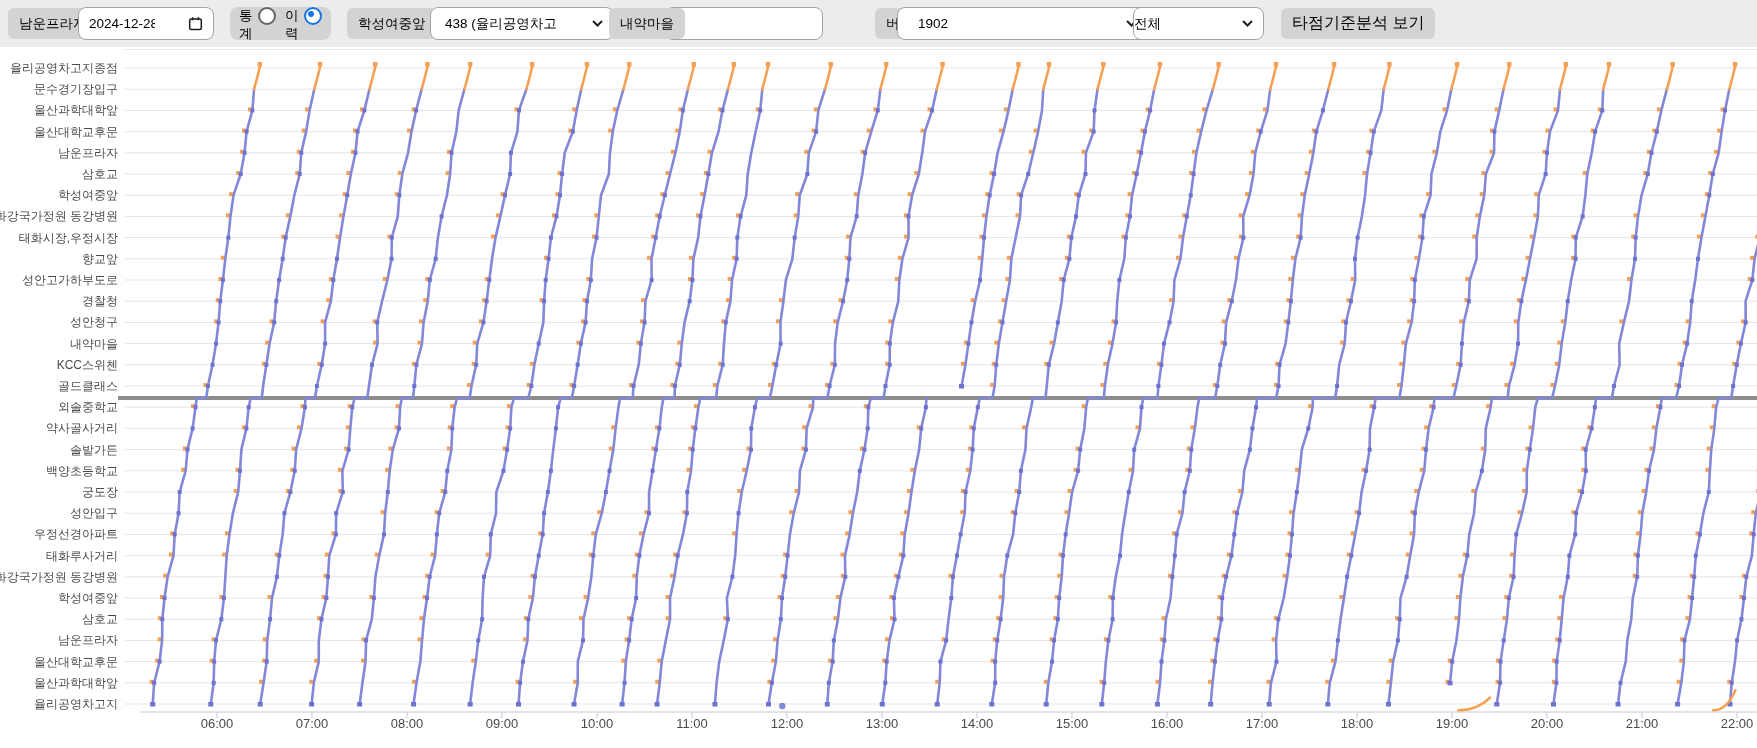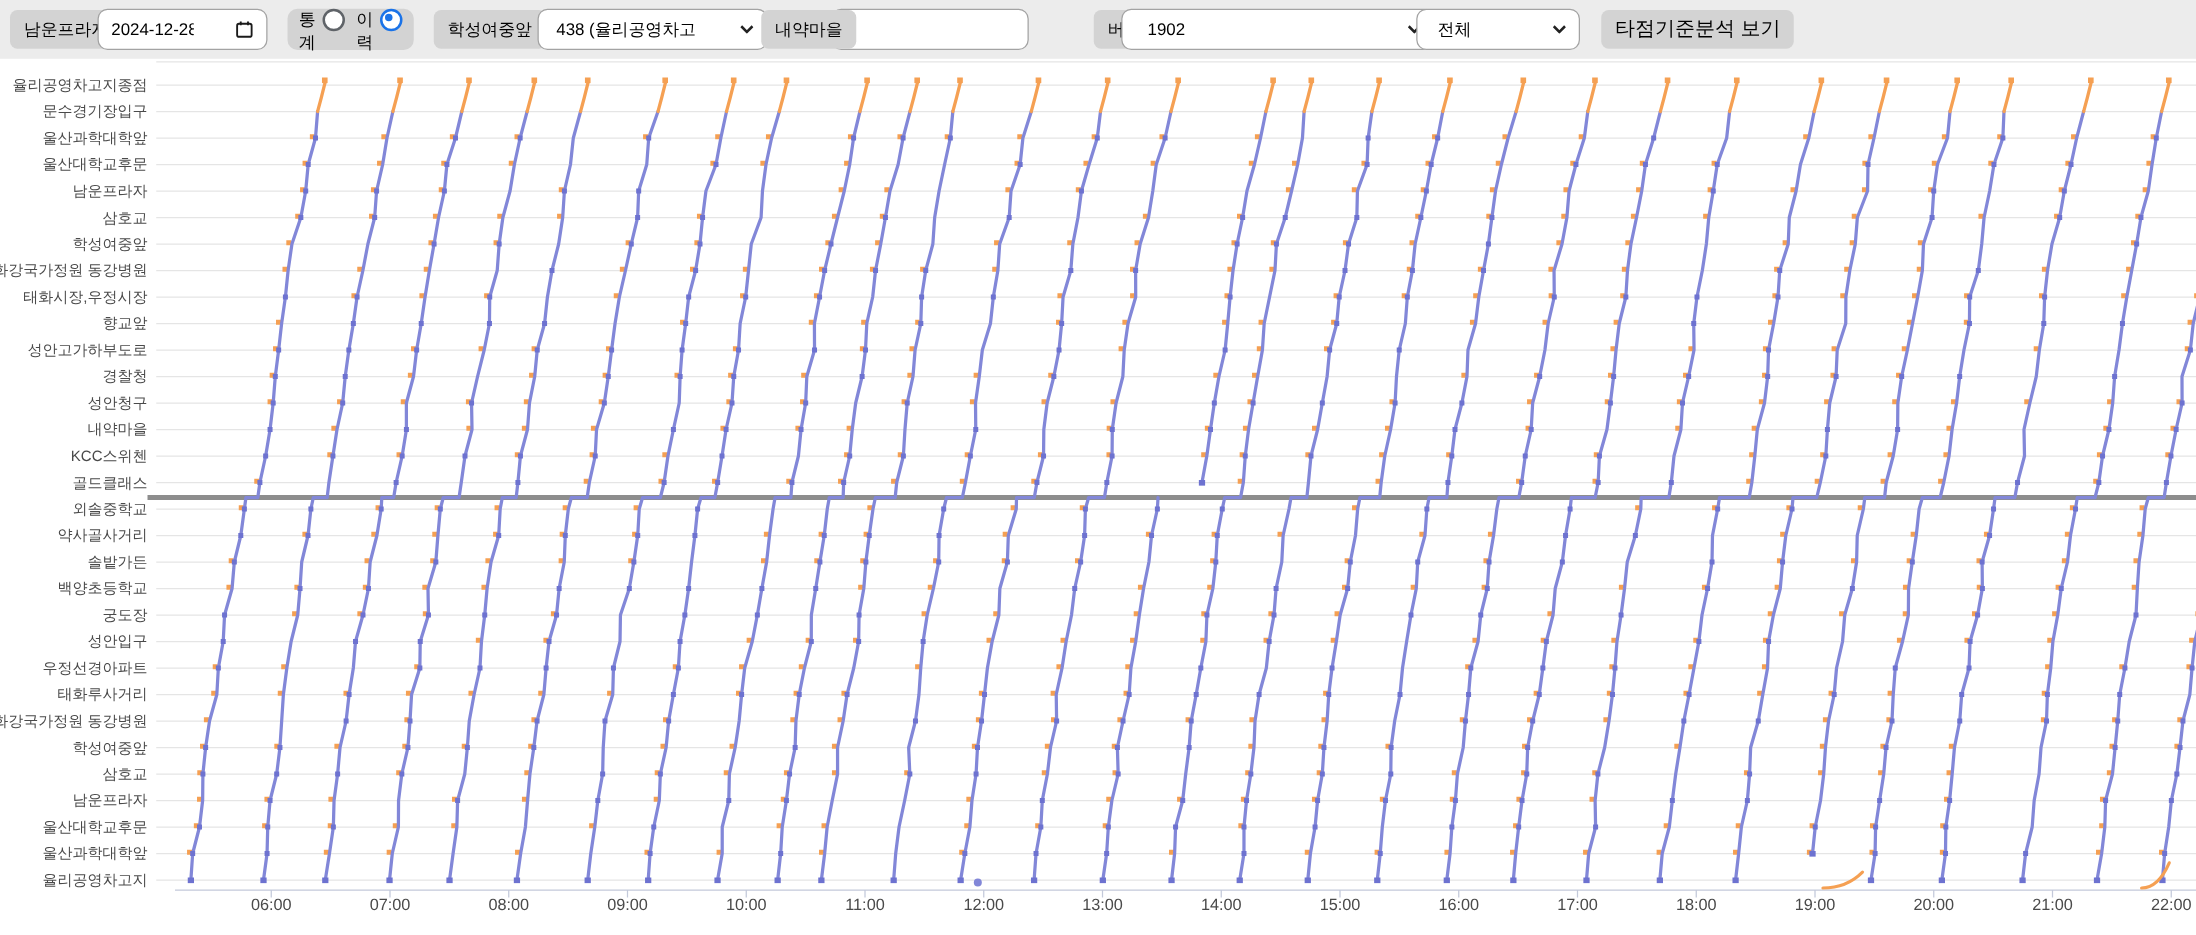--- a/index.html
+++ b/index.html
@@ -80,21 +80,21 @@
 
   <button class="chip" style="left:875px">버전ID</button>
 
   <div class="box" style="left:897px;width:251px;padding-left:20px;cursor:pointer">
     <span class="val">1902</span>
     <svg class="chev" width="11" height="7" viewBox="0 0 11 7">
       <path d="M1 1 L5.5 5.5 L10 1" fill="none" stroke="#222" stroke-width="2"></path>
     </svg>
   </div>
 
-  <div class="box" style="left:1133px;width:131px;padding-left:16px;cursor:pointer">
+  <div class="box" style="left:1133px;width:131px;cursor:pointer">
     <span class="val">전체</span>
     <svg class="chev" width="11" height="7" viewBox="0 0 11 7">
       <path d="M1 1 L5.5 5.5 L10 1" fill="none" stroke="#222" stroke-width="2"></path>
     </svg>
   </div>
 
   <button class="chip" style="left:1281px;font-size:16px">타점기준분석 보기</button>
 </div>
 
 <svg id="chart" width="1757" height="748" viewBox="0 0 1757 748">

